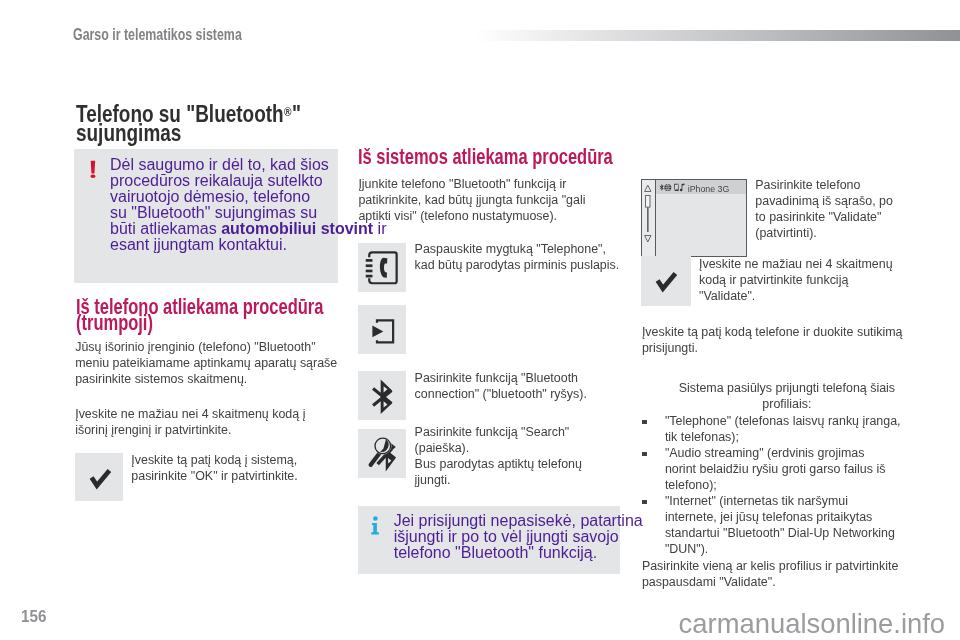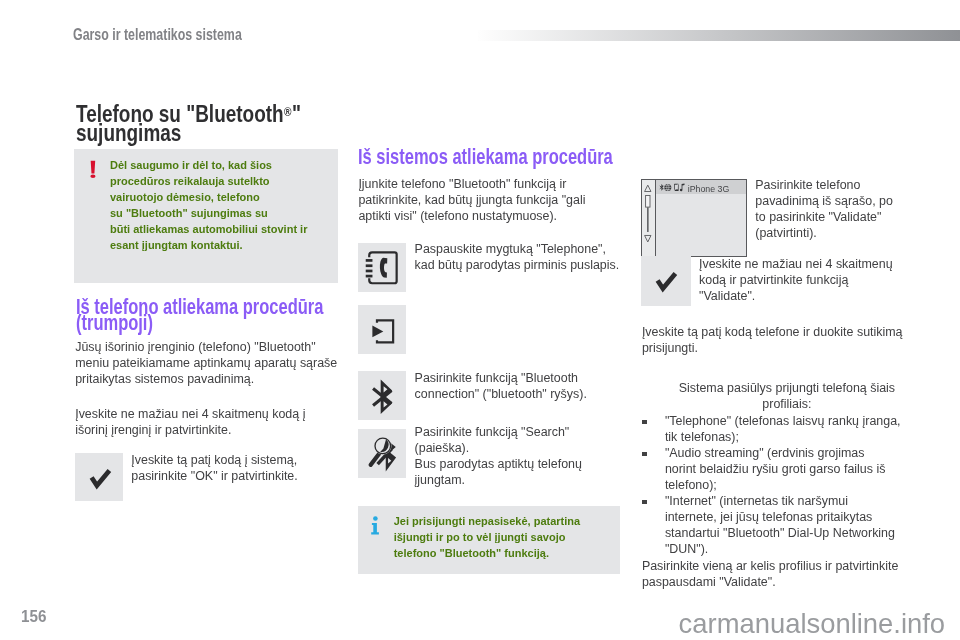--- a/index.html
+++ b/index.html
@@ -7,26 +7,26 @@
        font-family:"Liberation Sans",sans-serif;overflow:hidden;position:relative;}
   .page{position:absolute;left:0;top:0;width:960px;height:640px;}
 
   
   .hdr-title{position:absolute;left:73.3px;top:26.3px;font-size:15.9px;font-weight:bold;
              color:#818286;white-space:nowrap;text-align:center;}
   .hdr-bar{position:absolute;left:478px;top:30.1px;width:482px;height:10.7px;
            background:linear-gradient(to right,#fefefe 0%,#8f9195 100%);}
   .cond{display:inline-block;transform:scaleX(.78);transform-origin:0 0;white-space:nowrap;}
   .h1{font-size:24.3px;font-weight:bold;color:#2f2f31;line-height:24.3px;}
-  .h2{font-size:21.15px;font-weight:bold;color:#8b5cf6;line-height:18.6px;}
+  .h2{font-size:21.15px;font-weight:bold;color:#be185d;line-height:18.6px;}
   .body{font-size:12.45px;color:#414143;line-height:16px;}
 
   
   .greybox{position:absolute;background:#e4e5e7;}
-  .gb-text{position:absolute;font-size:11px;color:#4d7c0f;line-height:16px;font-weight:bold;}
+  .gb-text{position:absolute;font-size:16px;color:#4c1d95;line-height:16px;}
 
   
   .tile{position:absolute;background:#e4e5e7;}
   .tile svg{display:block;}
 
   
   .devlist{position:absolute;background:#e4e5e7;border:1px solid #58595c;box-sizing:border-box;}
   .dev-scroll{position:absolute;left:0;top:0;width:13.7px;bottom:0;border-right:1px solid #58595c;box-sizing:border-box;background:#e9eaeb;}
   .dev-row{position:absolute;left:13.7px;right:0;top:0;height:13.6px;background:#cfd0d2;}
   .dev-label{position:absolute;font-size:8.8px;color:#46474a;white-space:nowrap;}
@@ -71,21 +71,21 @@
   </div>
 
   <div class="h2">
     <div style="position:absolute;left:75.5px;top:297.5px;white-space:nowrap;"><span class="cond">Iš telefono atliekama procedūra</span></div>
     <div style="position:absolute;left:75.5px;top:314.1px;white-space:nowrap;"><span class="cond">(trumpoji)</span></div>
   </div>
 
   <div class="body" style="position:absolute;left:75.2px;top:338.5px;width:290px;white-space:nowrap;">
     <div>Jūsų išorinio įrenginio (telefono) "Bluetooth"</div>
     <div>meniu pateikiamame aptinkamų aparatų sąraše</div>
-    <div>pritaikytas sistemos pavadinimą.</div>
+    <div>pasirinkite sistemos skaitmenų.</div>
   </div>
 
   <div class="body" style="position:absolute;left:75.2px;top:405.5px;width:290px;white-space:nowrap;">
     <div>Įveskite ne mažiau nei 4 skaitmenų kodą į</div>
     <div>išorinį įrenginį ir patvirtinkite.</div>
   </div>
 
   <div class="tile" style="left:75px;top:453.4px;width:48px;height:47.5px;">
     <svg width="48" height="48" viewBox="0 0 48 48">
       <path d="M16.6 24.5 L21.9 32.6 L34.4 17.5" fill="none" stroke="#2b2b2d" stroke-width="4.7" stroke-linejoin="miter" stroke-linecap="butt"></path>
@@ -152,21 +152,21 @@
       <path d="M20.9 20.8 L10.9 33.8 a2.05 2.05 0 0 0 3.2 2.6 L24.0 23.4 Z" fill="#2b2b2d"></path>
       <circle cx="24.5" cy="16.4" r="8.6" fill="#e4e5e7"></circle>
       <circle cx="24.5" cy="16.4" r="7.7" fill="none" stroke="#2b2b2d" stroke-width="1.3"></circle>
       <path d="M27.7 9.8 a7.2 7.2 0 0 1 -5.8 12.6 l3.2 -3.4 z" fill="#2b2b2d"></path>
     </svg>
   </div>
   <div class="body" style="position:absolute;left:414.6px;top:424.2px;width:260px;white-space:nowrap;">
     <div>Pasirinkite funkciją "Search"</div>
     <div>(paieška).</div>
     <div>Bus parodytas aptiktų telefonų</div>
-    <div>įjungtam.</div>
+    <div>įjungti.</div>
   </div>
 
   <div class="greybox" style="left:358.4px;top:506.4px;width:261.3px;height:68px;"></div>
   <div style="position:absolute;left:371.4px;top:515.6px;">
     <svg width="9" height="20" viewBox="0 0 9 20">
       <circle cx="4.4" cy="2.5" r="2.3" fill="#27aae1"></circle>
       <path d="M.9 7.0 h5.0 v9.3 h2.0 v2.1 h-7.7 v-2.1 h2.1 v-7.3 h-1.4 z" fill="#27aae1"></path>
     </svg>
   </div>
   <div class="gb-text" style="left:393.7px;top:512.8px;width:230px;white-space:nowrap;">

